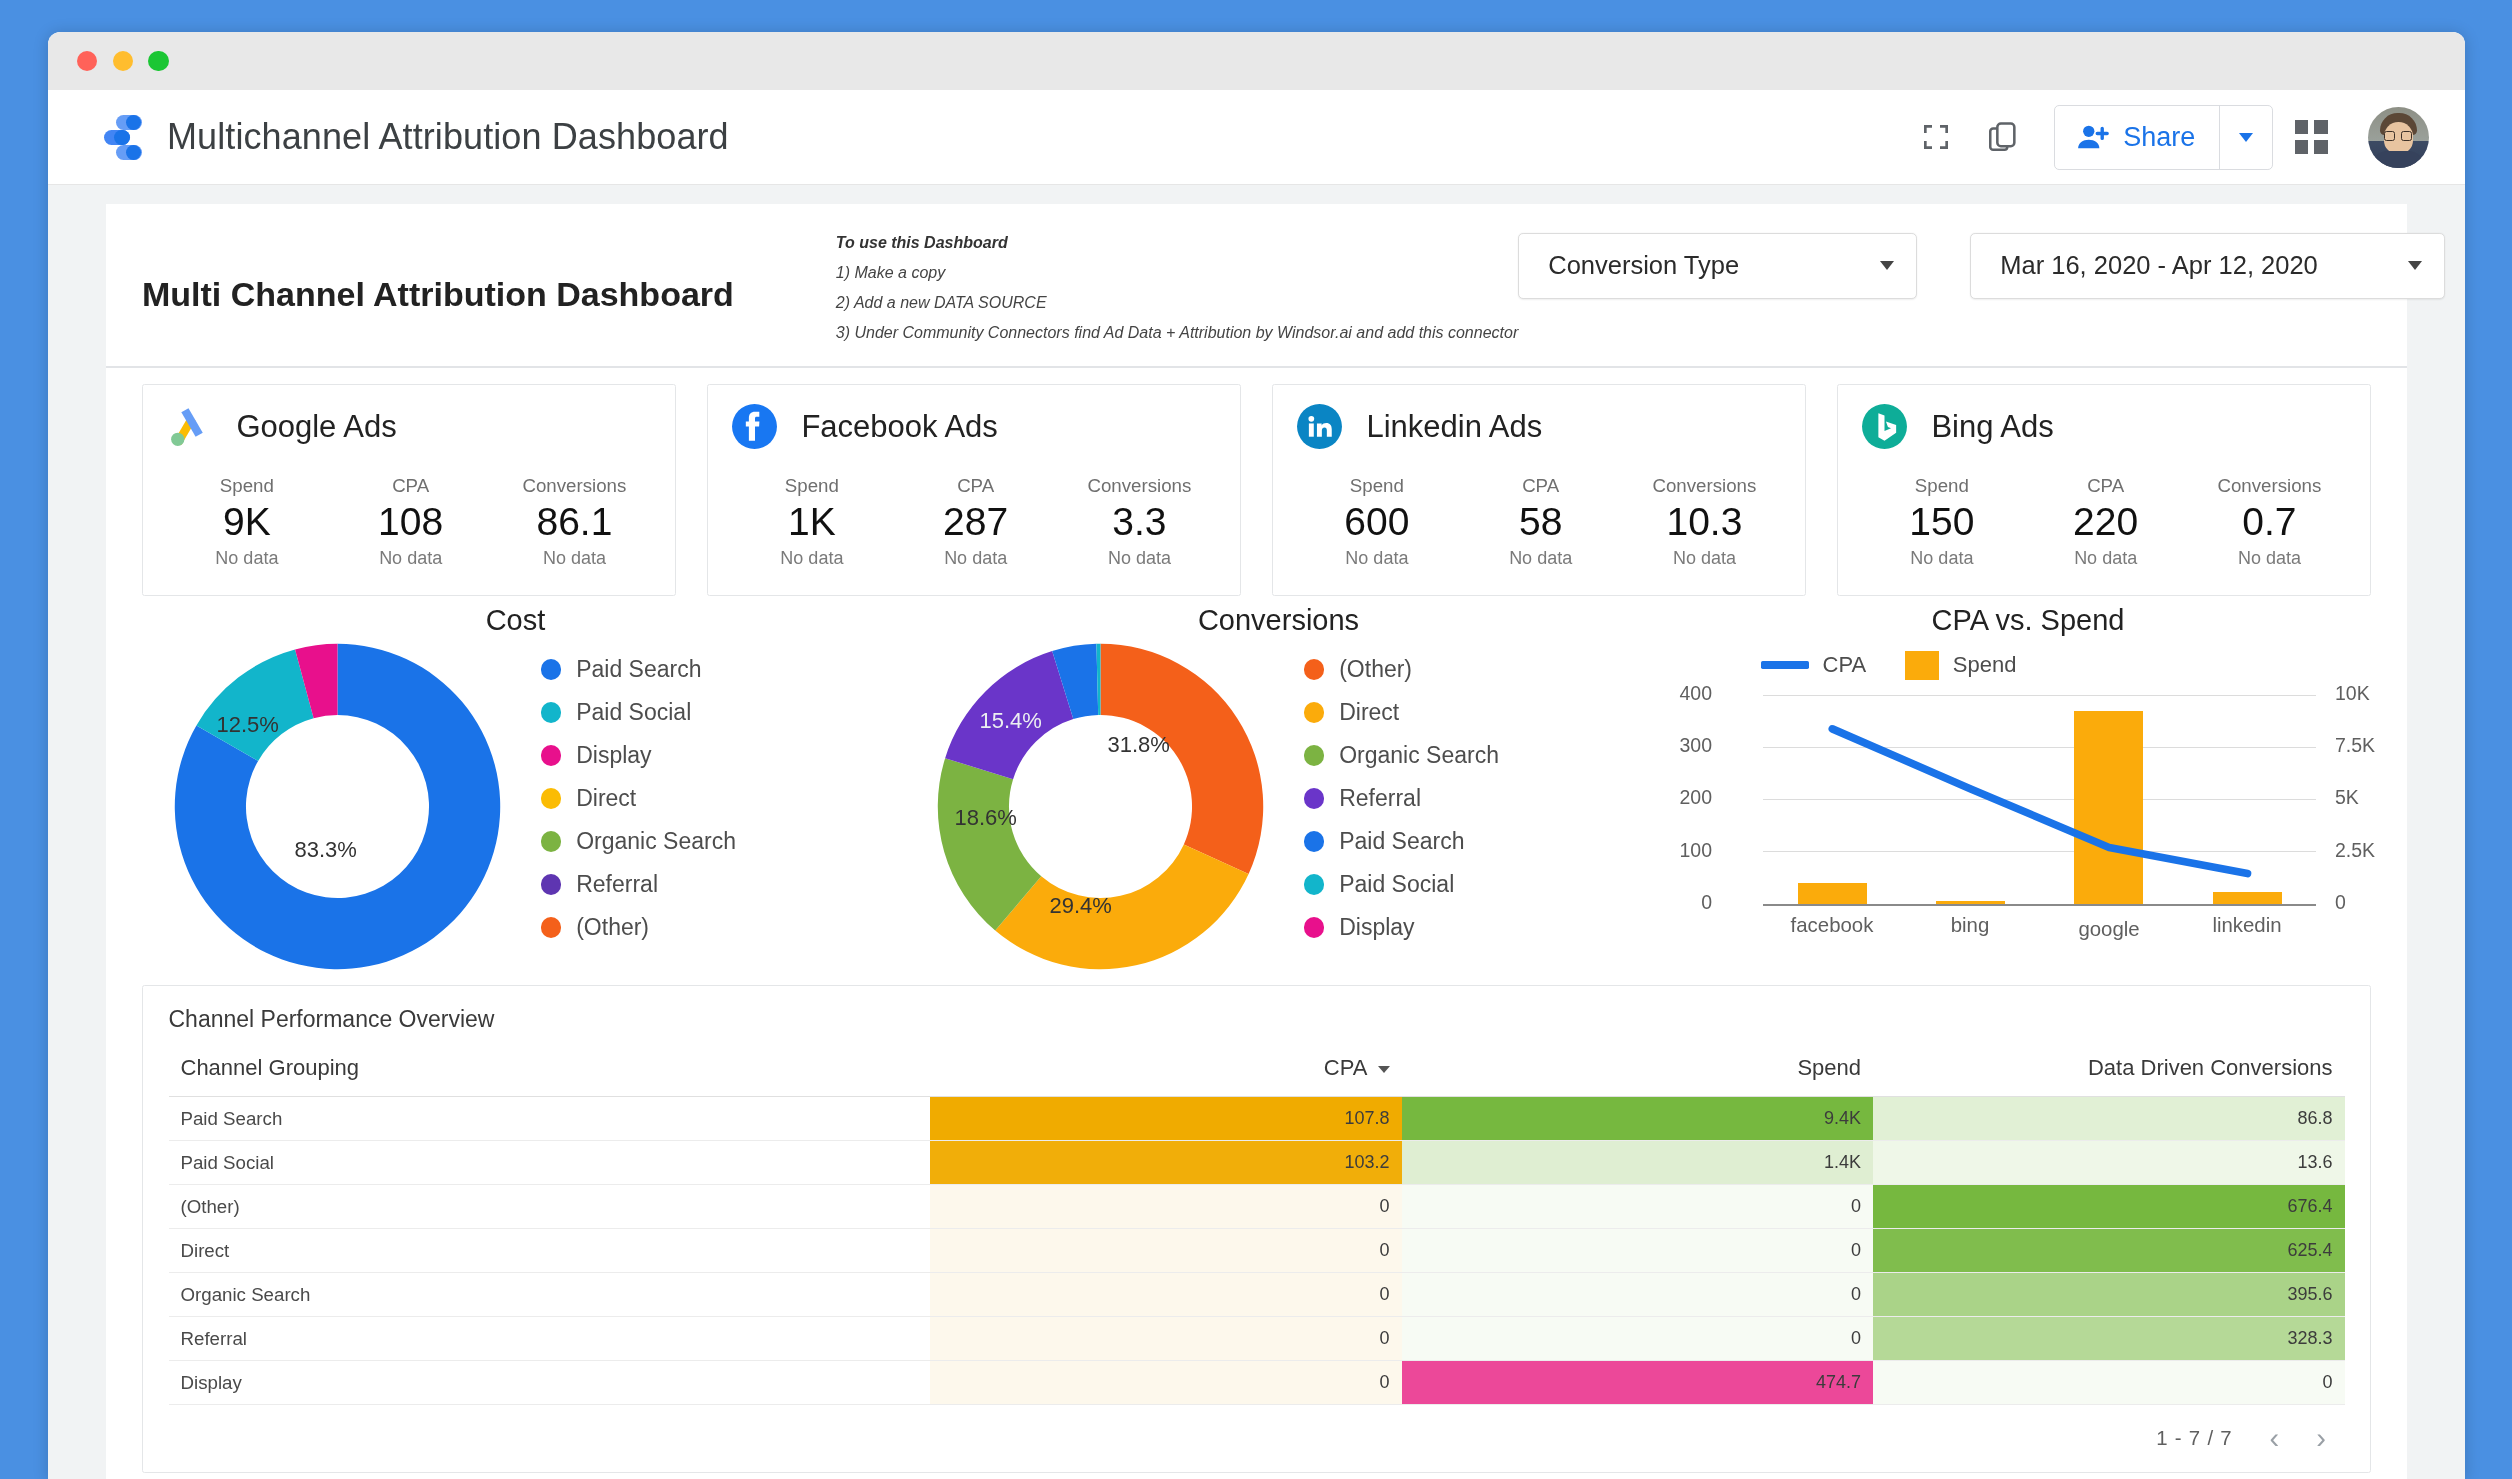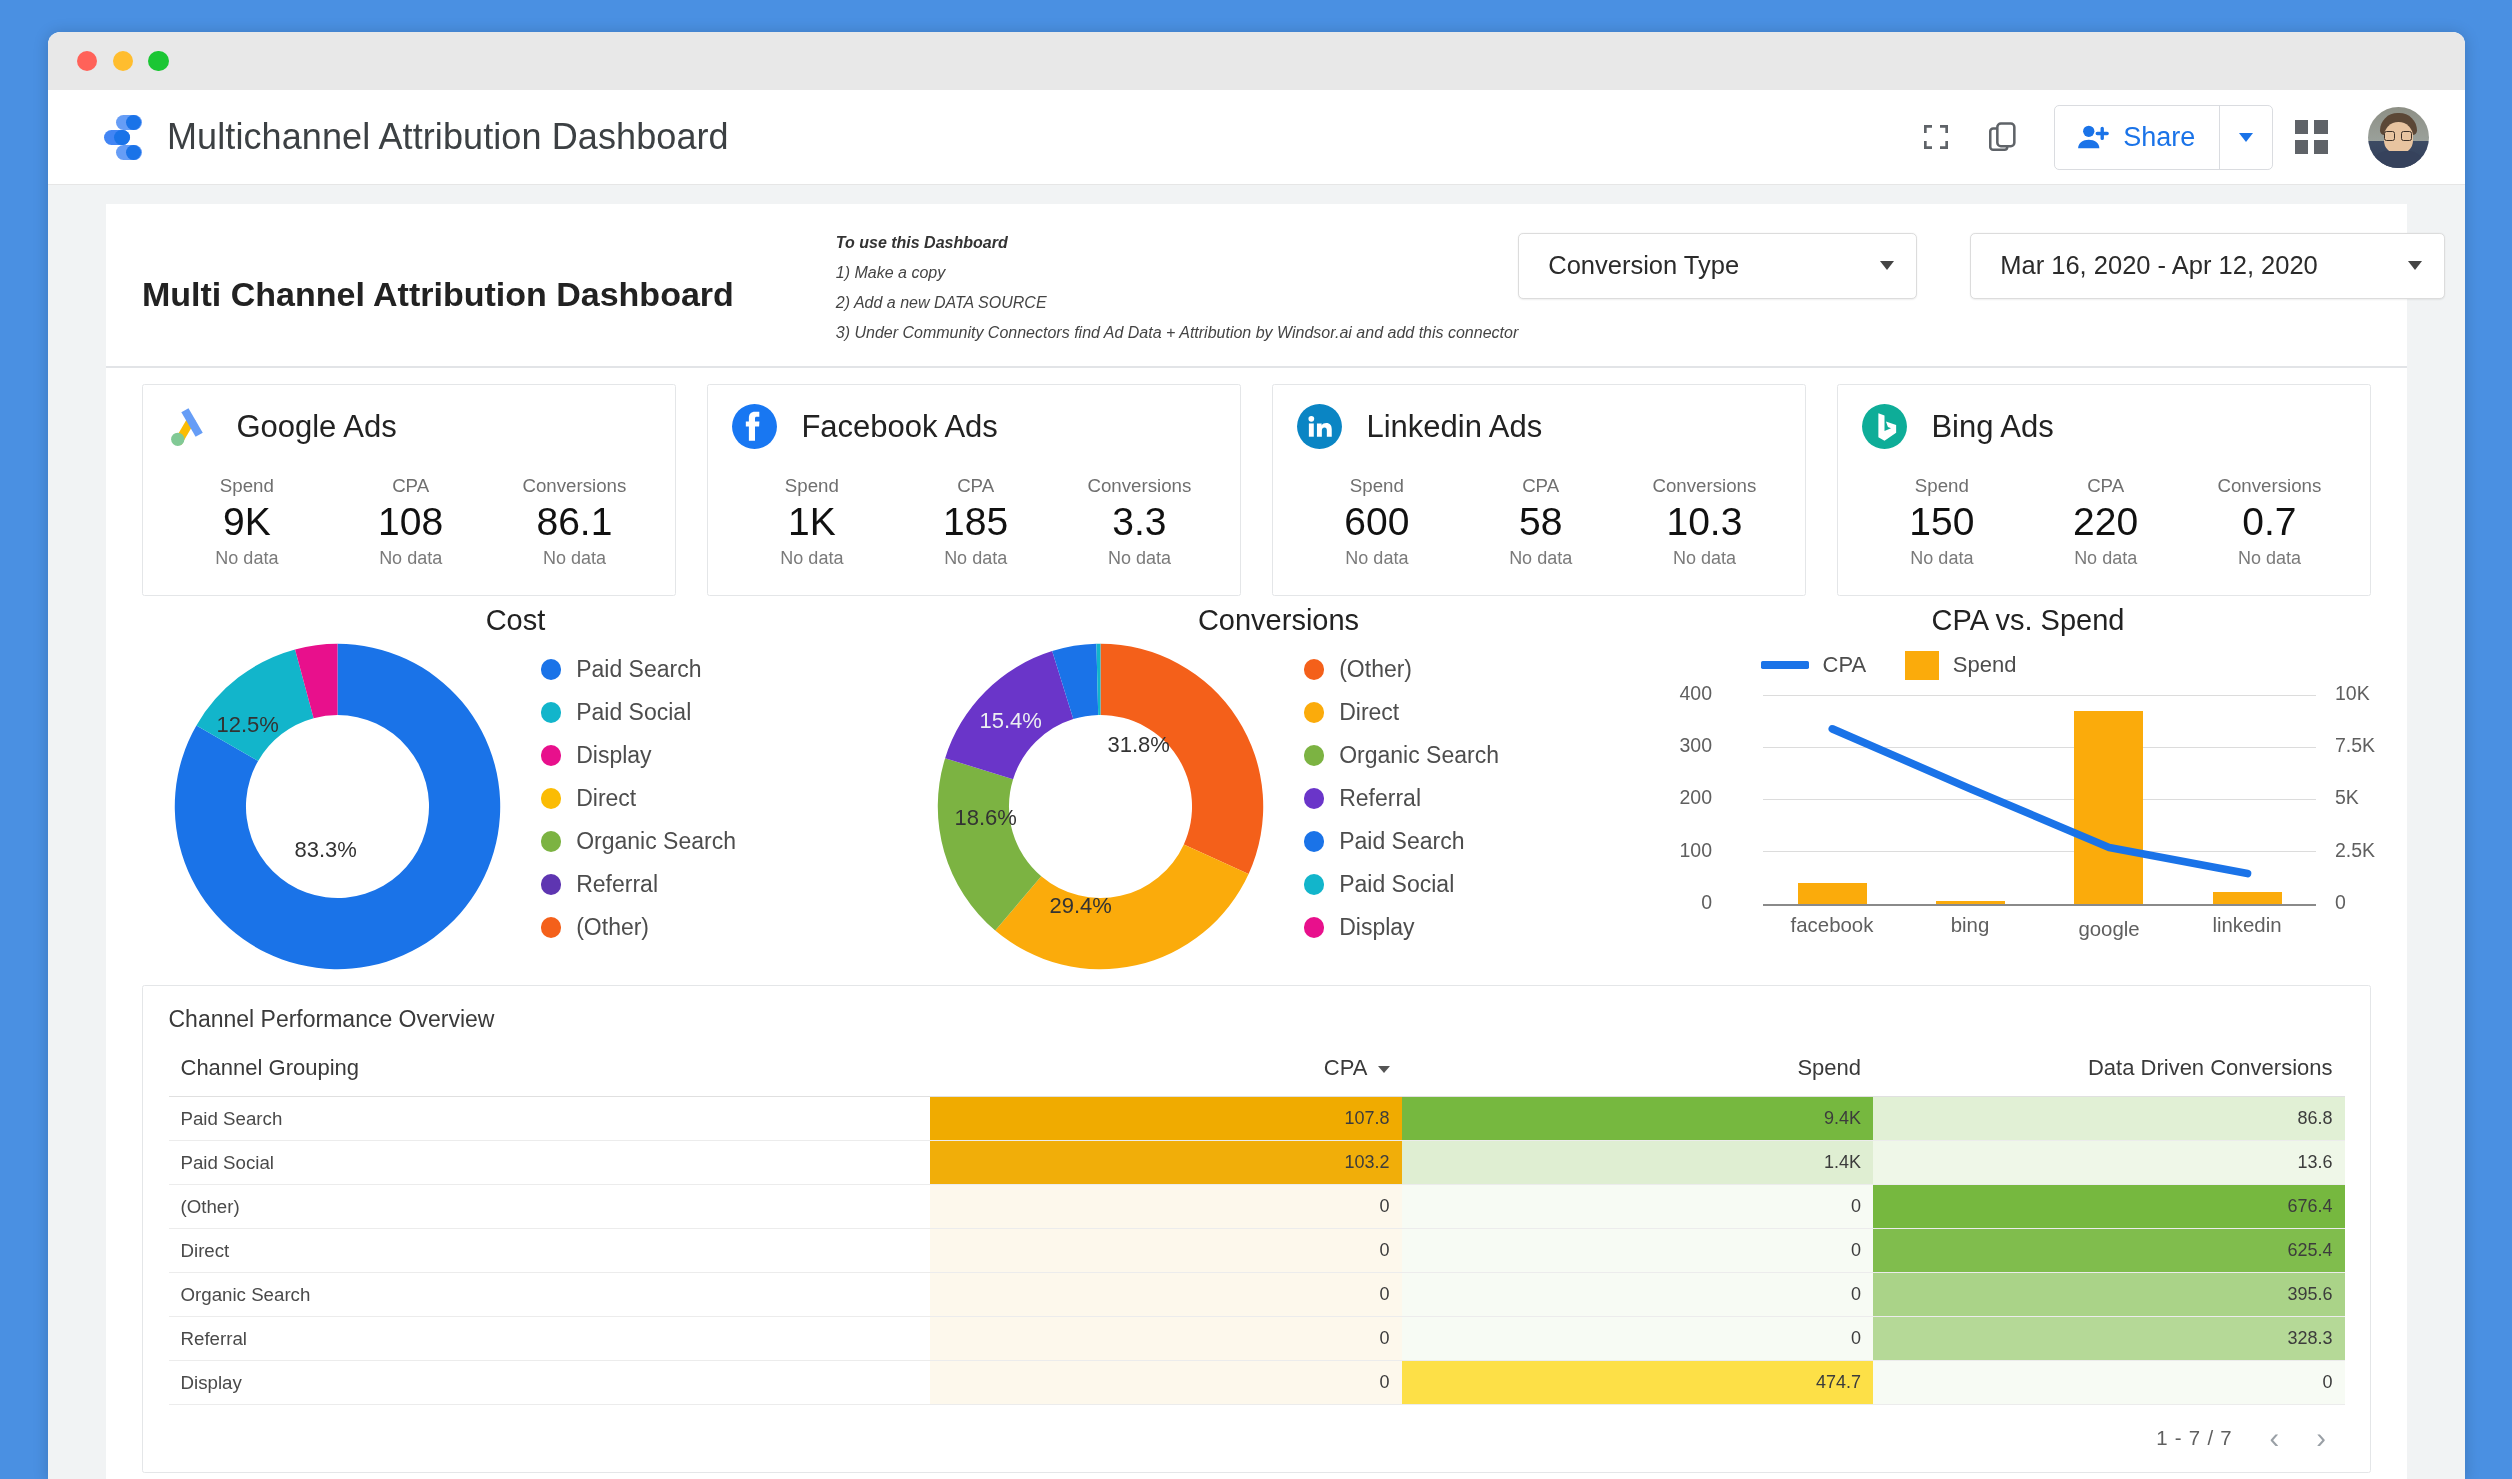--- a/index.html
+++ b/index.html
@@ -319,21 +319,21 @@
             <div class="kpi-name">Facebook Ads</div>
           </div>
           <div class="kpi-metrics">
             <div class="kpi-metric">
               <div class="kpi-m-label">Spend</div>
               <div class="kpi-m-value">1K</div>
               <div class="kpi-m-sub">No data</div>
             </div>
             <div class="kpi-metric">
               <div class="kpi-m-label">CPA</div>
-              <div class="kpi-m-value">185</div>
+              <div class="kpi-m-value">287</div>
               <div class="kpi-m-sub">No data</div>
             </div>
             <div class="kpi-metric">
               <div class="kpi-m-label">Conversions</div>
               <div class="kpi-m-value">3.3</div>
               <div class="kpi-m-sub">No data</div>
             </div>
           </div>
         </div>
 
@@ -583,21 +583,21 @@
               </tr>
               <tr>
                 <td class="c0">Referral</td>
                 <td class="cn" style="background: rgb(253, 248, 236);">0</td>
                 <td class="cn" style="background: rgb(247, 251, 244);">0</td>
                 <td class="cn" style="background: rgb(181, 217, 151);">328.3</td>
               </tr>
               <tr>
                 <td class="c0">Display</td>
                 <td class="cn" style="background: rgb(253, 248, 236);">0</td>
-                <td class="cn" style="background: #fde047;">474.7</td>
+                <td class="cn" style="background: #ec4899;">474.7</td>
                 <td class="cn" style="background: rgb(247, 251, 244);">0</td>
               </tr>
             </tbody>
         </table>
         <div class="pager">
           <span class="pager-text">1 - 7 / 7</span>
           <span class="pg-arrow">‹</span>
           <span class="pg-arrow">›</span>
         </div>
       </div>

